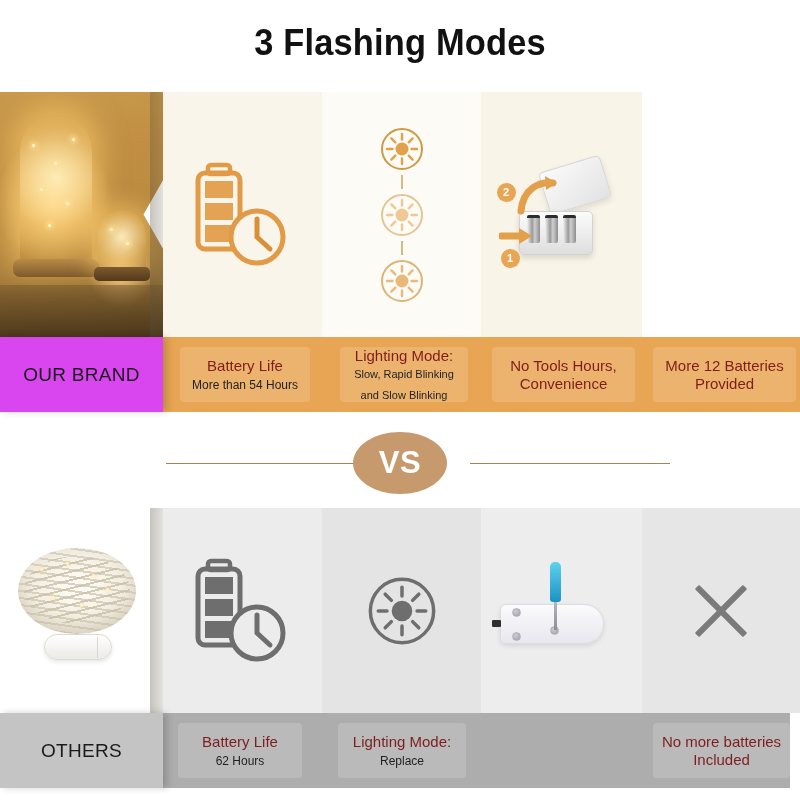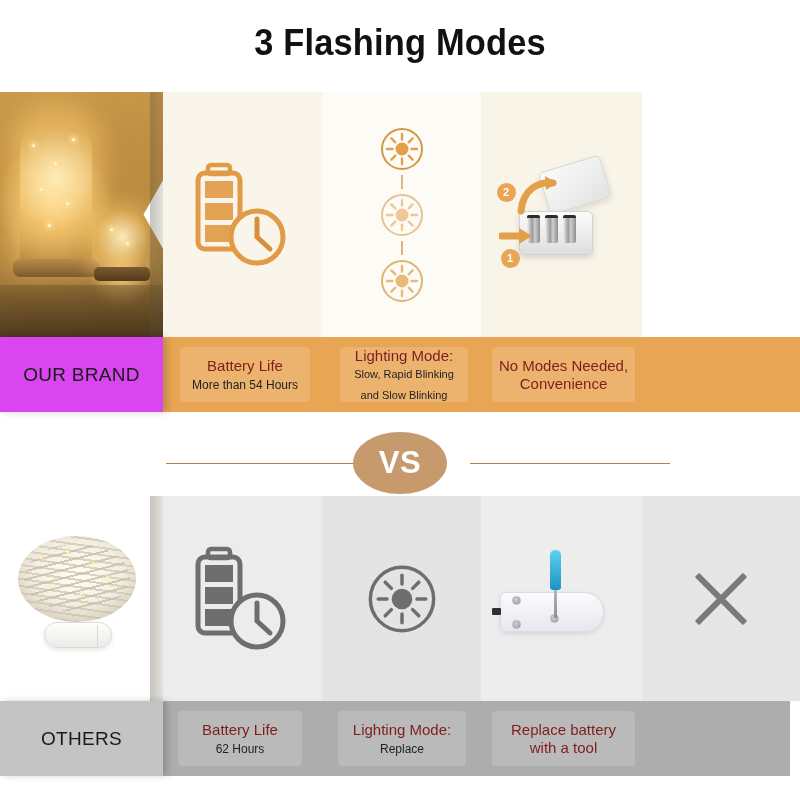--- a/index.html
+++ b/index.html
@@ -17,21 +17,21 @@
     text-align: center;
     font-size: 37px; font-weight: bold; color: #111;
     letter-spacing: .2px;
     font-family: "Liberation Sans", sans-serif;
     transform: scaleX(.93);
   }
 
   
   .row { position: absolute; left: 0; width: 800px; }
   .row-top { top: 92px; height: 328px; }
-  .row-bottom { top: 496px; height: 280px; }
+  .row-bottom { top: 508px; height: 280px; }
 
   .panels { position: absolute; left: 0; top: 0; width: 800px; }
   .panels-top { height: 245px; }
   .panels-bottom { height: 205px; }
 
   .panel {
     position: absolute; top: 0; height: 100%;
     overflow: hidden;
   }
 
@@ -430,24 +430,28 @@
         <div class="f-sub">More than 54 Hours</div>
       </div>
 
       <div class="feat feat-top f2">
         <div class="f-main">Lighting Mode:</div>
         <div class="f-sub f-sub-2">Slow, Rapid Blinking</div>
         <div class="f-sub f-sub-2" style="margin-top:8px">and Slow Blinking</div>
       </div>
 
       <div class="feat feat-top f3">
-        <div class="f-main">No Modes Needed,</div>
+        <div class="f-main">No Tools Hours,</div>
         <div class="f-main">Convenience</div>
       </div>
 
+      <div class="feat feat-top f4">
+        <div class="f-main">More 12 Batteries</div>
+        <div class="f-main">Provided</div>
+      </div>
     </div>
   </div>
 
   <div class="vs-wrap">
     <div class="vs-line vs-line-l"></div>
     <div class="vs-line vs-line-r"></div>
     <div class="vs-oval">VS</div>
   </div>
 
   <div class="row row-bottom">
@@ -525,21 +529,21 @@
       <div class="feat feat-bottom fb1">
         <div class="f-main">Battery Life</div>
         <div class="f-sub">62 Hours</div>
       </div>
 
       <div class="feat feat-bottom fb2">
         <div class="f-main">Lighting Mode:</div>
         <div class="f-sub">Replace</div>
       </div>
 
-      <div class="feat feat-bottom fb3">
-        <div class="f-main">Replace battery</div>
-        <div class="f-main">with a tool</div>
-      </div>
-
+
+      <div class="feat feat-bottom fb4">
+        <div class="f-main">No more batteries</div>
+        <div class="f-main">Included</div>
+      </div>
     </div>
   </div>
 
 </div>
 
 </body></html>

